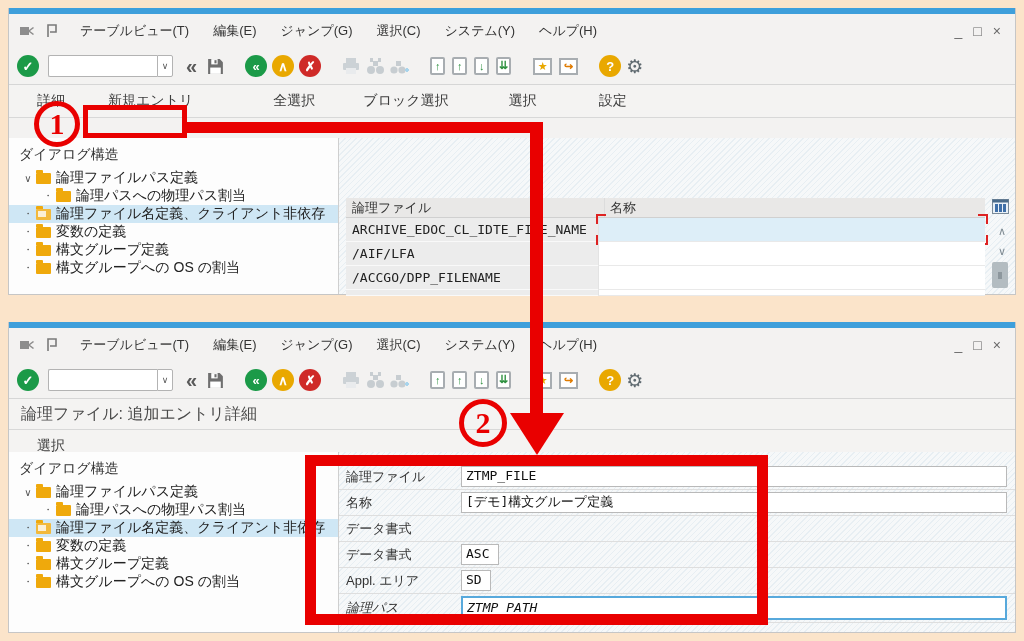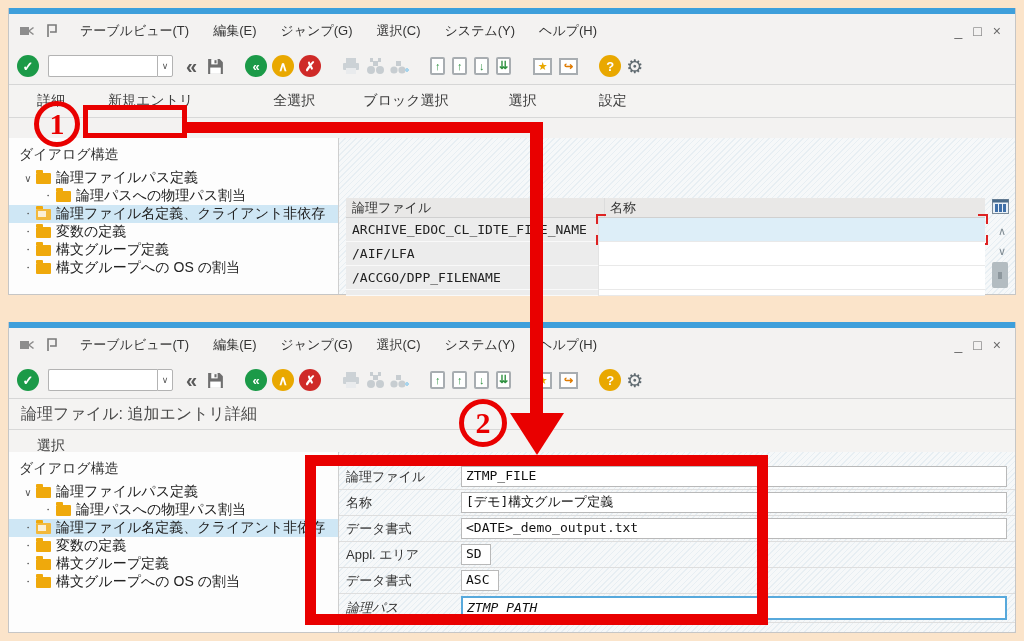--- a/index.html
+++ b/index.html
@@ -442,29 +442,28 @@
           <div class="f-row">
             <span class="f-label">論理ファイル</span>
             <span class="f-input f-wide">ZTMP_FILE</span>
           </div>
           <div class="f-row">
             <span class="f-label">名称</span>
             <span class="f-input f-wide">[デモ]構文グループ定義</span>
           </div>
           <div class="f-row">
             <span class="f-label">データ書式</span>
-            <span class="f-input f-wide">&lt;DATE&gt;_demo_output.txt</span>
+          </div>
+          <div class="f-row">
+            <span class="f-label">データ書式</span>
+            <span class="f-input f-asc">ASC</span>
           </div>
           <div class="f-row">
             <span class="f-label">Appl. エリア</span>
             <span class="f-input f-sd">SD</span>
-          </div>
-          <div class="f-row">
-            <span class="f-label">データ書式</span>
-            <span class="f-input f-asc">ASC</span>
           </div>
           <div class="f-row" style="height:28px;font-style:italic;">
             <span class="f-label">論理パス</span>
             <span class="f-input f-wide focused">
               <span>ZTMP_PATH</span>
               <span class="marks" style="left:0;top:0;right:0;bottom:0;">
                 <span class="cm tl"></span>
                   <span class="cm tr"></span>
                   <span class="cm bl"></span>
                   <span class="cm br"></span>

